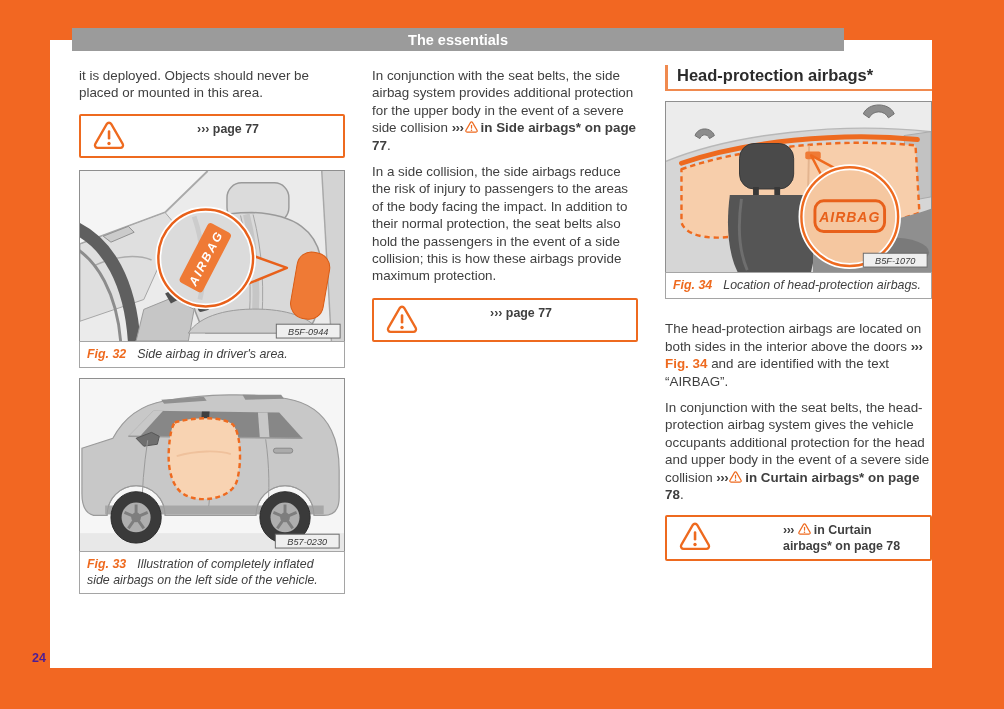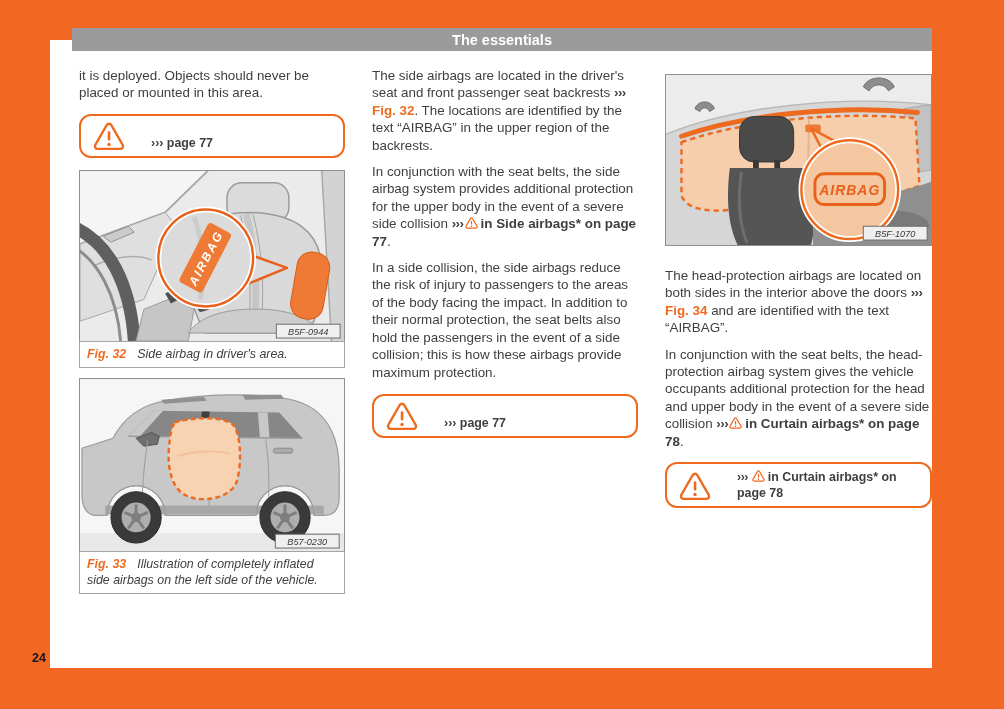--- a/index.html
+++ b/index.html
@@ -1,45 +1,45 @@
 <!DOCTYPE html>
 <html><head>
 <meta charset="utf-8">
 <style>
   * { margin:0; padding:0; box-sizing:border-box; }
   html,body { width:1004px; height:709px; }
   body { font-family:"Liberation Sans", sans-serif; }
   .page { position:relative; width:1004px; height:709px; background:#F26722; overflow:hidden; }
   .sheet { position:absolute; left:50px; top:40px; width:882px; height:628px; background:#FFFFFF; }
-  .header-bar { position:absolute; left:72px; top:28px; width:860px; height:23px; background:#9B9B9B;
+  .header-bar { position:absolute; left:72px; top:28px; width:772px; height:23px; background:#9B9B9B;
     color:#FFFFFF; font-size:14.5px; font-weight:bold; display:flex; align-items:center; justify-content:center; }
   .col { position:absolute; top:64px; font-size:13.4px; line-height:17.4px; color:#3F3F3F;padding-left:7px; }
   .col-left  { left:72px;  width:273px; }
   .col-mid   { left:365px; width:273px; }
   .col-right { left:658px; width:274px; }
   p.body { margin:3px 0 9px; }
   .chev { font-weight:bold; letter-spacing:-0.5px; }
   .accent { color:#EE6A1F; font-weight:bold; }
   .bold { font-weight:bold; }
   .heading { font-size:16.5px; font-weight:bold; color:#2B2B2B;
     border-left:3px solid #F08A4F; border-bottom:2px solid #F08A4F;
     padding:2px 0 5px 9px; }
   .heading.mt { margin-top:31px; }
-  .warnbox { border:2px solid #EE6A1F; border-radius:12px; min-height:44px;
-    display:flex; align-items:flex-end; padding:5px 10px; margin-top:13px; }
+  .warnbox { border:2px solid #EE6A1F; border-radius:2px; min-height:44px;
+    display:flex; align-items:flex-start; padding:5px 10px; margin-top:13px;gap:46px; }
   .warn-tri { flex:0 0 32px; width:32px; height:29px; margin-left:2px; }
   .warn-text { margin-left:26px; font-size:12.4px; line-height:16px; font-weight:bold; color:#3F3F3F; }
   .tri-small { width:13px; height:12px; vertical-align:-1px; margin:0 3px 0 1px; }
   .figure { margin-top:12px;font-style:italic; }
   .figimg { display:block; width:100%; height:172px; border:1px solid #8F8F8F; background:#EBEBEB; }
   .figimg svg { display:block; width:100%; height:100%; }
   .figcap { border:1px solid #A5A5A5; margin-top:-1px; background:#FFFFFF;
     padding:4px 7px 5px; font-size:12.4px; line-height:16px; color:#3F3F3F; }
   .figlabel { color:#EE6A1F; font-weight:bold; margin-right:11px; }
-  .page-number { position:absolute; left:32px; top:651px; font-size:12.5px; font-weight:bold; color:#0f172a; }
+  .page-number { position:absolute; left:32px; top:651px; font-size:12.5px; font-weight:bold; color:#4c1d95; }
   svg text { font-family:"Liberation Sans", sans-serif; }
 </style>
 </head>
 <body>
 
 <div class="page">
   <div class="sheet"></div>
 
   <div class="header-bar">
     <span>The essentials</span>
@@ -141,41 +141,41 @@
           <text x="235" y="167.5" text-anchor="middle" font-size="9.5" fill="#3A3A3A">B57-0230</text>
         </svg>
       </div>
       <div class="figcap">
         <span class="figlabel">Fig. 33</span><span>Illustration of completely inflated side airbags on the left side of the vehicle.</span>
       </div>
     </div>
   </div>
 
   <div class="col col-mid">
-    <p class="body"><span>The side airbags are located in the driver's seat and front passenger seat backrests </span><span class="chev">››› </span><span class="accent">Fig. 32</span><span>. The locations are identified by the text “AIRBAG” in the upper region of the backrests.</span></p>
 
     <p class="body"><span>In conjunction with the seat belts, the side airbag system provides additional protection for the upper body in the event of a severe side collision </span><span class="chev">›››</span><svg class="tri-small" viewBox="0 0 36 32">
           <path d="M15.4 3.2 L2.6 25.4 C1.4 27.5 2.9 30 5.3 30 L30.7 30 C33.1 30 34.6 27.5 33.4 25.4 L20.6 3.2 C19.4 1.1 16.6 1.1 15.4 3.2 Z" fill="none" stroke="#EE6A1F" stroke-width="3.2" stroke-linejoin="round"></path>
           <rect x="16.4" y="10" width="3.4" height="10.5" rx="1.6" fill="#EE6A1F"></rect>
           <circle cx="18" cy="25" r="2.2" fill="#EE6A1F"></circle>
         </svg><span class="bold">in Side airbags* on page 77</span><span>.</span></p>
 
     <p class="body">In a side collision, the side airbags reduce the risk of injury to passengers to the areas of the body facing the impact. In addition to their normal protection, the seat belts also hold the passengers in the event of a side collision; this is how these airbags provide maximum protection.</p>
 
     <div class="warnbox">
       <svg class="warn-tri" viewBox="0 0 36 32">
         <path d="M15.4 3.2 L2.6 25.4 C1.4 27.5 2.9 30 5.3 30 L30.7 30 C33.1 30 34.6 27.5 33.4 25.4 L20.6 3.2 C19.4 1.1 16.6 1.1 15.4 3.2 Z" fill="none" stroke="#EE6A1F" stroke-width="2.6" stroke-linejoin="round"></path>
         <rect x="16.6" y="10" width="2.9" height="10.5" rx="1.4" fill="#EE6A1F"></rect>
         <circle cx="18" cy="25" r="1.9" fill="#EE6A1F"></circle>
       </svg>
       <span class="warn-text">››› page 77</span>
     </div>
   </div>
 
   <div class="col col-right">
+    <div class="heading" style="margin-top:1px">Head-protection airbags*</div>
 
     <div class="figure" style="margin-top:10px">
       <div class="figimg">
         <svg viewBox="0 0 274 172" preserveAspectRatio="none">
           <rect width="274" height="172" fill="#D6D6D6"></rect>
           <path d="M0,0 H274 V30 C180,20 70,32 0,60 Z" fill="#ECECEC"></path>
           <path d="M0,60 C70,32 180,20 274,30" stroke="#B8B8B8" stroke-width="1.5" fill="none"></path>
           <polygon points="246,34 274,30 274,96 252,100" fill="#C2C2C2" stroke="#AAAAAA"></polygon>
           <path d="M30,34 c3,-9 17,-9 20,0 l-5,3 c-2,-5 -8,-5 -10,0 z" fill="#8D8D8D" stroke="#6E6E6E"></path>
           <path d="M204,12 c5,-12 27,-12 32,0 l-6,4 c-4,-8 -16,-8 -20,0 z" fill="#8D8D8D" stroke="#6E6E6E"></path>
@@ -194,20 +194,23 @@
           <circle cx="190" cy="116" r="50" fill="#F5C7A0" stroke="#FFFFFF" stroke-width="6"></circle>
           <circle cx="190" cy="116" r="50" fill="none" stroke="#EE6A1F" stroke-width="2.5"></circle>
           <g>
             <rect x="154" y="100" width="72" height="31" rx="9" fill="none" stroke="#E8601A" stroke-width="3"></rect>
             <text x="190" y="121.5" text-anchor="middle" font-size="14.5" font-weight="bold" fill="#E8601A" letter-spacing="1">AIRBAG</text>
           </g>
           <rect x="204" y="153" width="66" height="14" fill="#EFEFEF" stroke="#6B6B6B"></rect>
           <text x="237" y="163.5" text-anchor="middle" font-size="9.5" fill="#3A3A3A">B5F-1070</text>
         </svg>
       </div>
+      <div class="figcap">
+        <span class="figlabel">Fig. 34</span><span>Location of head-protection airbags.</span>
+      </div>
     </div>
 
     <p class="body" style="margin-top:21px"><span>The head-protection airbags are located on both sides in the interior above the doors </span><span class="chev">››› </span><span class="accent">Fig. 34</span><span> and are identified with the text “AIRBAG”.</span></p>
 
     <p class="body"><span>In conjunction with the seat belts, the head-protection airbag system gives the vehicle occupants additional protection for the head and upper body in the event of a severe side collision </span><span class="chev">›››</span><svg class="tri-small" viewBox="0 0 36 32">
           <path d="M15.4 3.2 L2.6 25.4 C1.4 27.5 2.9 30 5.3 30 L30.7 30 C33.1 30 34.6 27.5 33.4 25.4 L20.6 3.2 C19.4 1.1 16.6 1.1 15.4 3.2 Z" fill="none" stroke="#EE6A1F" stroke-width="3.2" stroke-linejoin="round"></path>
           <rect x="16.4" y="10" width="3.4" height="10.5" rx="1.6" fill="#EE6A1F"></rect>
           <circle cx="18" cy="25" r="2.2" fill="#EE6A1F"></circle>
         </svg><span class="bold">in Curtain airbags* on page 78</span><span>.</span></p>
 

